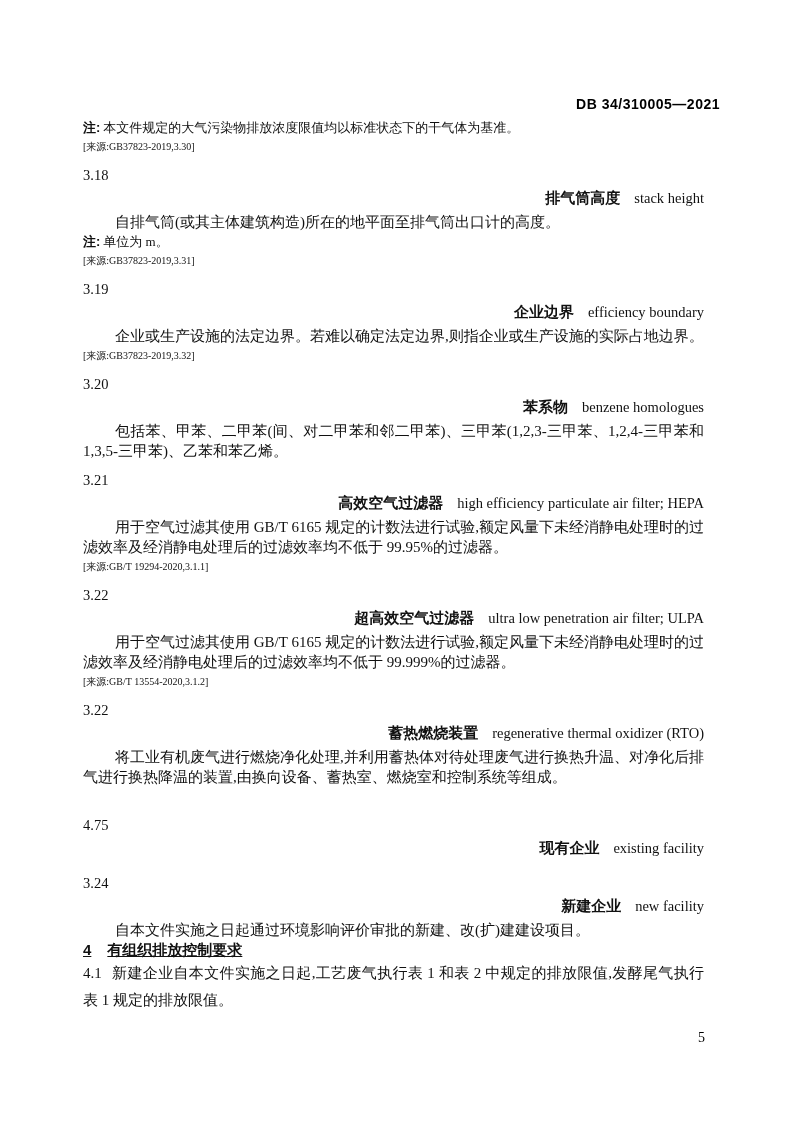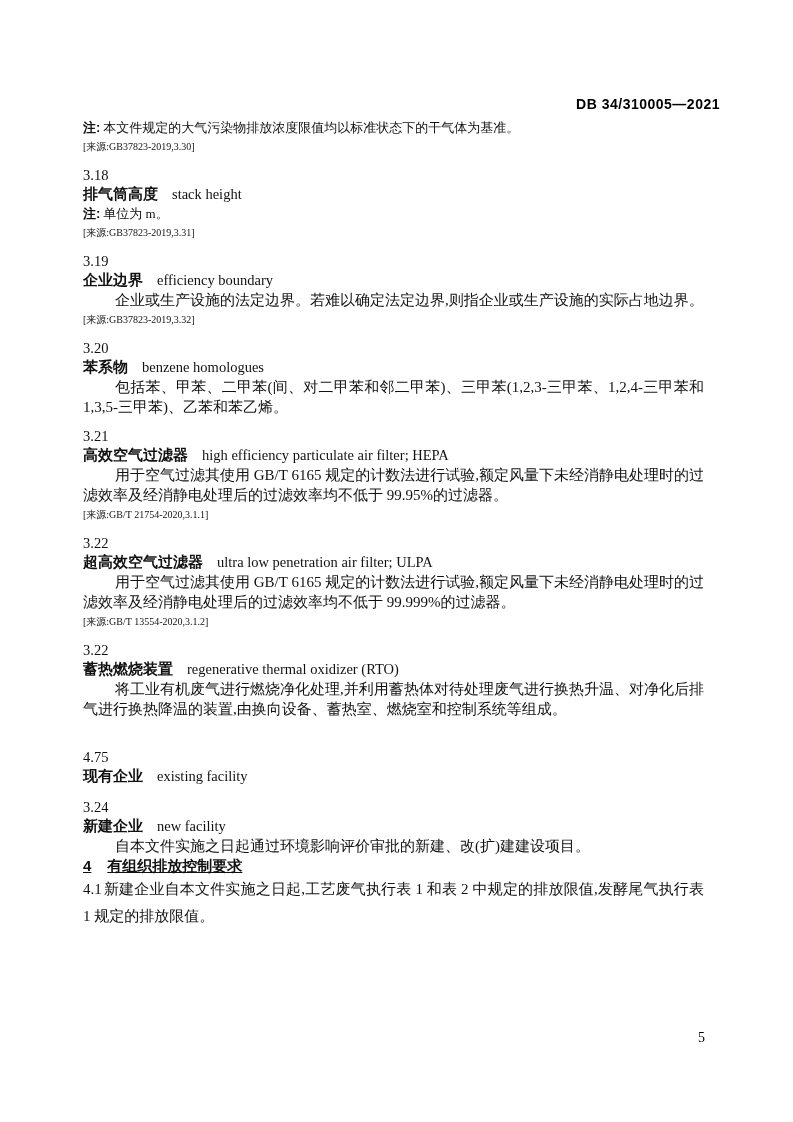--- a/index.html
+++ b/index.html
@@ -48,22 +48,23 @@
     padding-left: 17px;
     margin-top: 3px;
   }
   .sec-num {
     font-size: 14.5px;
     line-height: 18px;
     margin-top: 10px !important;
   }
   .term-line {
     padding-left: 32px;
-    line-height: 20px;
+    line-height: 28px;
     white-space: nowrap;
+    text-align: right;
   }
   .term-cn {
     font-family: "Liberation Sans", "DejaVu Sans", sans-serif;
     font-weight: bold;
     font-size: 15px;
   }
   .term-en {
     font-size: 14.5px;
     margin-left: 14px;
   }
@@ -85,21 +86,21 @@
     text-decoration: underline;
   }
   .clause-heading .clause-no { margin-right: 16px; }
 
   .para-41 {
     margin-top: 15px;
     font-size: 15px;
     line-height: 27px;
     text-align: justify;
   }
-  .para-41 .para-no { margin-right: 2px; }
+  .para-41 .para-no { margin-right: 10px; }
 
   .page-number {
     position: absolute;
     top: 1030px;
     right: 88px;
     font-size: 14px;
     color: #000;
   }
 </style>
 </head>
@@ -109,36 +110,37 @@
 
   <div class="doc-header">DB 34/310005—2021</div>
 
   <div class="content">
 
     <p class="note-line intro-note"><span class="note-label">注:</span><span>本文件规定的大气污染物排放浓度限值均以标准状态下的干气体为基准。</span></p>
     <p class="source-line">[来源:GB37823-2019,3.30]</p>
 
     <p class="sec-num">3.18</p>
     <p class="term-line"><span class="term-cn">排气筒高度</span><span class="term-en">stack height</span></p>
+    <p class="def">自排气筒(或其主体建筑构造)所在的地平面至排气筒出口计的高度。</p>
     <p class="note-line"><span class="note-label">注:</span><span>单位为 m。</span></p>
     <p class="source-line">[来源:GB37823-2019,3.31]</p>
 
     <p class="sec-num">3.19</p>
     <p class="term-line"><span class="term-cn">企业边界</span><span class="term-en">efficiency boundary</span></p>
     <p class="def">企业或生产设施的法定边界。若难以确定法定边界,则指企业或生产设施的实际占地边界。</p>
     <p class="source-line">[来源:GB37823-2019,3.32]</p>
 
     <p class="sec-num">3.20</p>
     <p class="term-line"><span class="term-cn">苯系物</span><span class="term-en">benzene homologues</span></p>
     <p class="def">包括苯、甲苯、二甲苯(间、对二甲苯和邻二甲苯)、三甲苯(1,2,3-三甲苯、1,2,4-三甲苯和 1,3,5-三甲苯)、乙苯和苯乙烯。</p>
 
     <p class="sec-num">3.21</p>
     <p class="term-line"><span class="term-cn">高效空气过滤器</span><span class="term-en">high efficiency particulate air filter; HEPA</span></p>
     <p class="def">用于空气过滤其使用 GB/T 6165 规定的计数法进行试验,额定风量下未经消静电处理时的过滤效率及经消静电处理后的过滤效率均不低于 99.95%的过滤器。</p>
-    <p class="source-line">[来源:GB/T 21754-2020,3.1.1]</p>
+    <p class="source-line">[来源:GB/T 19294-2020,3.1.1]</p>
 
     <p class="sec-num">3.22</p>
     <p class="term-line"><span class="term-cn">超高效空气过滤器</span><span class="term-en">ultra low penetration air filter; ULPA</span></p>
     <p class="def">用于空气过滤其使用 GB/T 6165 规定的计数法进行试验,额定风量下未经消静电处理时的过滤效率及经消静电处理后的过滤效率均不低于 99.999%的过滤器。</p>
     <p class="source-line">[来源:GB/T 13554-2020,3.1.2]</p>
 
     <p class="sec-num">3.22</p>
     <p class="term-line"><span class="term-cn">蓄热燃烧装置</span><span class="term-en">regenerative thermal oxidizer (RTO)</span></p>
     <p class="def">将工业有机废气进行燃烧净化处理,并利用蓄热体对待处理废气进行换热升温、对净化后排气进行换热降温的装置,由换向设备、蓄热室、燃烧室和控制系统等组成。</p>
 

